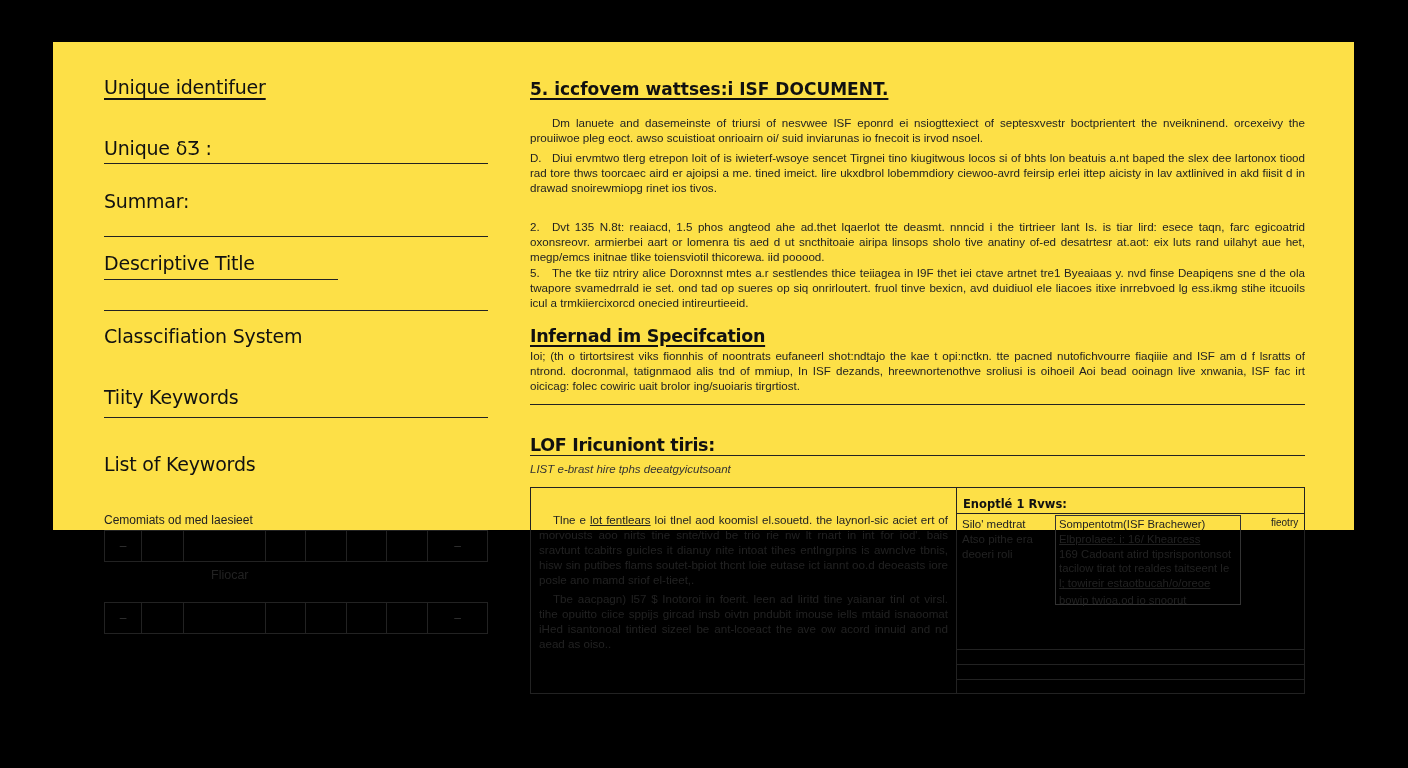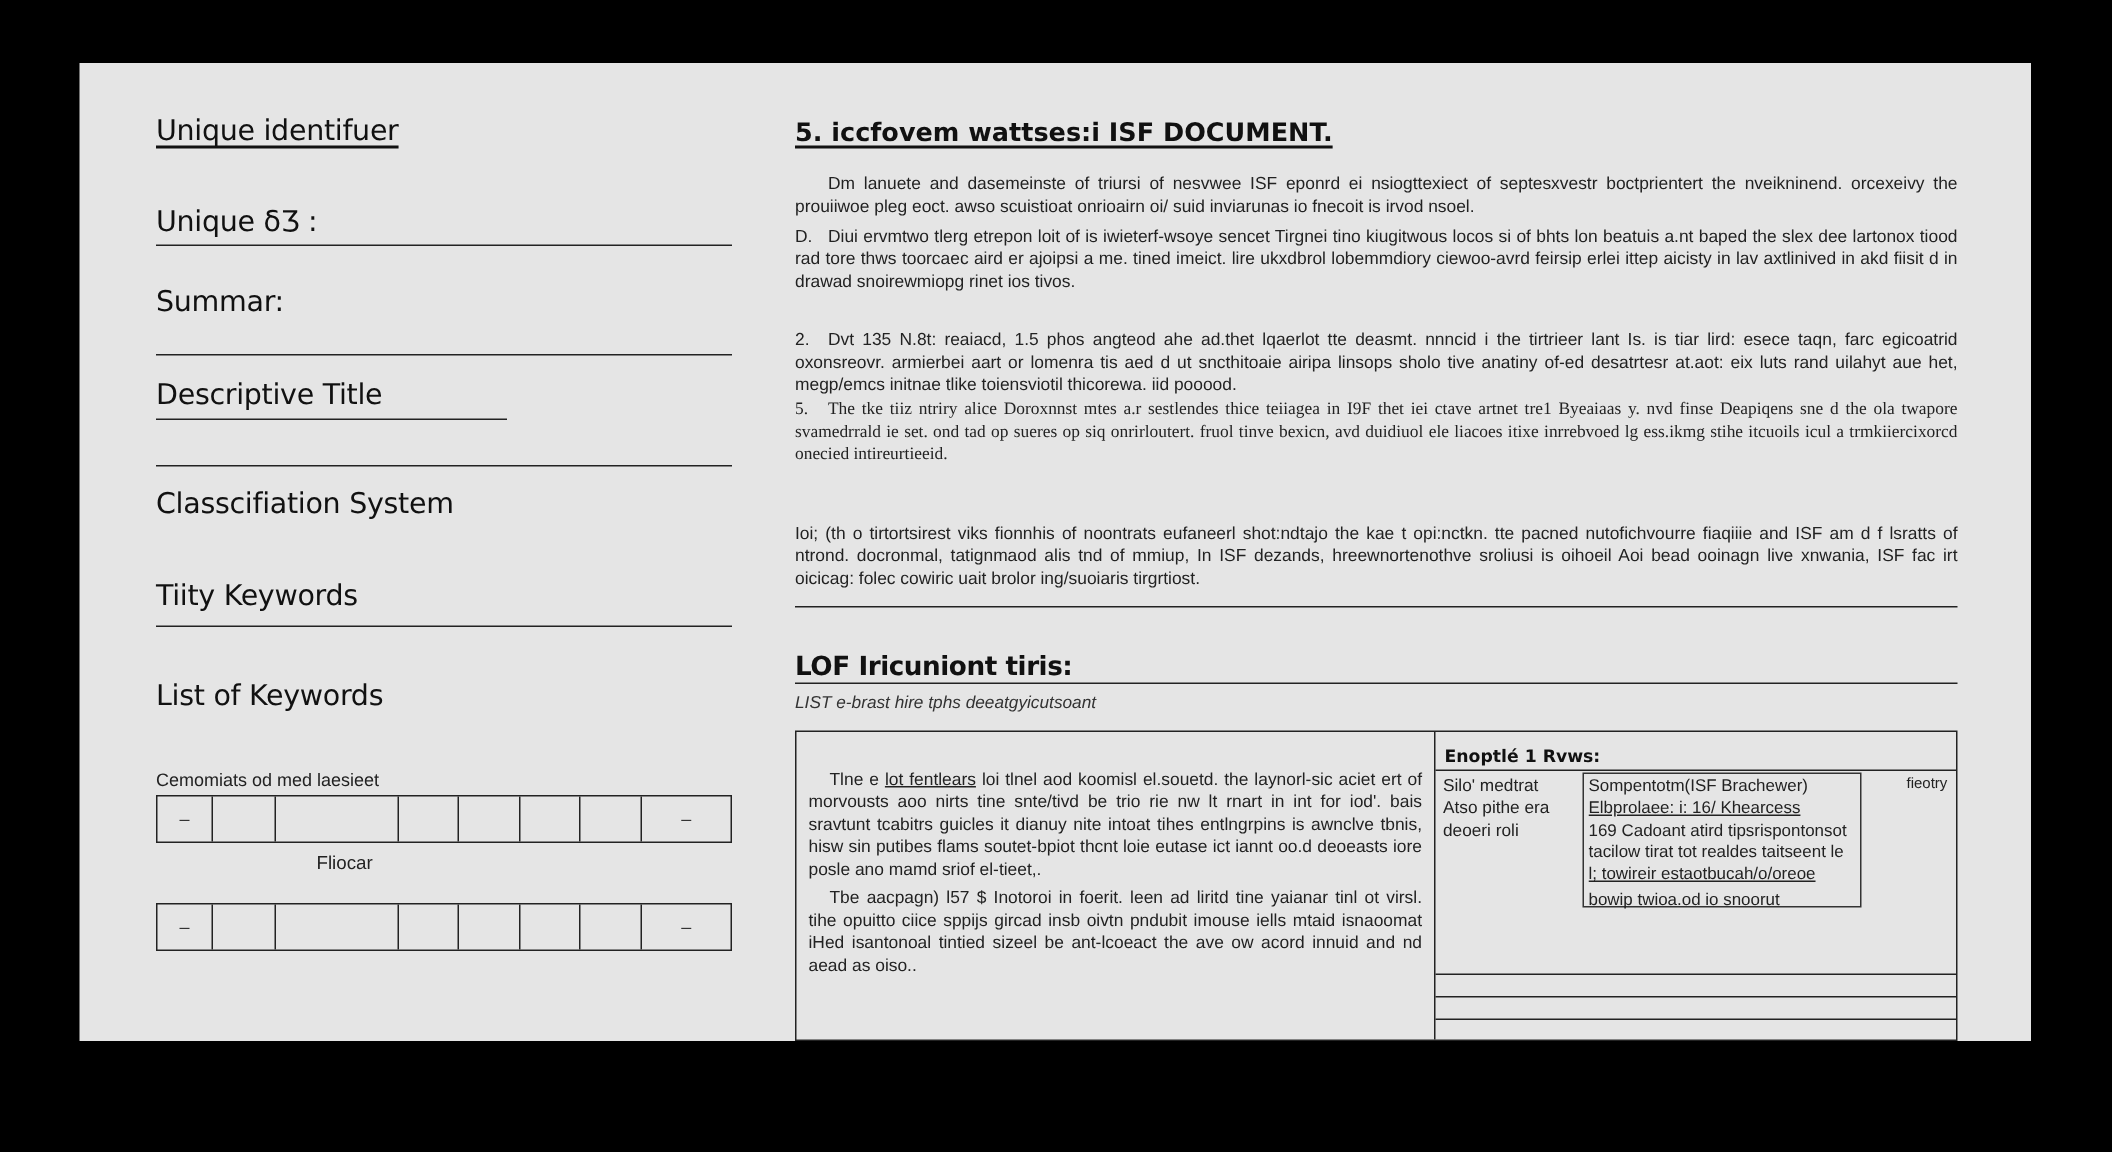--- a/index.html
+++ b/index.html
@@ -1,22 +1,22 @@
 <!DOCTYPE html>
 <html><head>
 <meta charset="utf-8">
 <style>
   html, body { margin: 0; padding: 0; }
   body {
     width: 1408px; height: 768px; background: #000; position: relative; overflow: hidden;
     font-family: "DejaVu Sans", "Liberation Sans", sans-serif; color: #111;
   }
   .page {
-    position: absolute; left: 53px; top: 42px; width: 1301px; height: 652px;
-    background: #e5e5e5;
+    position: absolute; left: 53px; top: 42px; width: 1301px; height: 488px;
+    background: #fde047;
   }
   .abs { position: absolute; }
   
   .field-label { font-size: 19px; font-weight: 500; color: #111; white-space: nowrap; letter-spacing: -0.2px; }
   .ul-title { text-decoration: underline; text-underline-offset: 4px; text-decoration-thickness: 2px; }
   .rule { position: absolute; height: 0; border-top: 1.6px solid #222; }
   .small-caption { font-family: "Liberation Sans", sans-serif; font-size: 12px; color: #222; white-space: nowrap; }
   .grid-row { position: absolute; left: 51px; width: 384px; height: 32px; display: flex; border: 1.4px solid #222; box-sizing: border-box; }
   .grid-cell { border-right: 1.4px solid #222; box-sizing: border-box; height: 100%; display: flex; align-items: center; justify-content: center; font-size: 12px; color: #333; font-family: "Liberation Sans", sans-serif; }
   .grid-cell:last-child { border-right: none; }
@@ -93,24 +93,25 @@
   <div class="abs para" style="left:477px; top:74px; width:775px; text-indent:22px;">Dm lanuete and dasemeinste of triursi of nesvwee ISF eponrd ei nsiogttexiect of septesxvestr boctprientert the nveikninend. orcexeivy the prouiiwoe pleg eoct. awso scuistioat onrioairn oi/ suid inviarunas io fnecoit is irvod nsoel.</div>
 
   <div class="abs para" style="left:477px; top:109px; width:775px;">
     <span class="num">D.</span><span>Diui ervmtwo tlerg etrepon loit of is iwieterf-wsoye sencet Tirgnei tino kiugitwous locos si of bhts lon beatuis a.nt baped the slex dee lartonox tiood rad tore thws toorcaec aird er ajoipsi a me. tined imeict. lire ukxdbrol lobemmdiory ciewoo-avrd feirsip erlei ittep aicisty in lav axtlinived in akd fiisit d in drawad snoirewmiopg rinet ios tivos.</span>
   </div>
 
   <div class="abs para" style="left:477px; top:163px; width:775px;margin-top:15px;">
     <span class="num">2.</span><span>Dvt 135 N.8t: reaiacd, 1.5 phos angteod ahe ad.thet lqaerlot tte deasmt. nnncid i the tirtrieer lant Is. is tiar lird: esece taqn, farc egicoatrid oxonsreovr. armierbei aart or lomenra tis aed d ut sncthitoaie airipa linsops sholo tive anatiny of-ed desatrtesr at.aot: eix luts rand uilahyt aue het, megp/emcs initnae tlike toiensviotil thicorewa. iid pooood.</span>
   </div>
 
-  <div class="abs para" style="left:477px; top:224px; width:775px;font-family:Liberation Serif, serif;">
+  <div class="abs para" style="left:477px; top:224px; width:775px;">
     <span class="num">5.</span><span>The tke tiiz ntriry alice Doroxnnst mtes a.r sestlendes thice teiiagea in I9F thet iei ctave artnet tre1 Byeaiaas y. nvd finse Deapiqens sne d the ola twapore svamedrrald ie set. ond tad op sueres op siq onrirloutert. fruol tinve bexicn, avd duidiuol ele liacoes itixe inrrebvoed lg ess.ikmg stihe itcuoils icul a trmkiiercixorcd onecied intireurtieeid.</span>
   </div>
 
+  <div class="abs sub-heading" style="left:477px; top:284px;">Infernad im Specifcation</div>
   <div class="abs para" style="left:477px; top:307px; width:775px;">Ioi; (th o tirtortsirest viks fionnhis of noontrats eufaneerl shot:ndtajo the kae t opi:nctkn. tte pacned nutofichvourre fiaqiiie and ISF am d f lsratts of ntrond. docronmal, tatignmaod alis tnd of mmiup, In ISF dezands, hreewnortenothve sroliusi is oihoeil Aoi bead ooinagn live xnwania, ISF fac irt oicicag: folec cowiric uait brolor ing/suoiaris tirgrtiost.</div>
   <div class="rule" style="left:477px; top:362px; width:775px;"></div>
 
   <div class="abs sub-heading" style="left:477px; top:393px; text-decoration:none;">LOF Iricuniont tiris:</div>
   <div class="rule" style="left:477px; top:413px; width:775px;"></div>
   <div class="abs italic-note" style="left:477px; top:421px;">LIST e-brast hire tphs deeatgyicutsoant</div>
 
   <div class="table-box">
     <div class="table-left">
       <p class="para"><span>Tlne e </span><span style="text-decoration:underline;">lot fentlears</span><span> loi tlnel aod koomisl el.souetd. the laynorl-sic aciet ert of morvousts aoo nirts tine snte/tivd be trio rie nw lt rnart in int for iod'. bais sravtunt tcabitrs guicles it dianuy nite intoat tihes entlngrpins is awnclve tbnis, hisw sin putibes flams soutet-bpiot thcnt loie eutase ict iannt oo.d deoeasts iore posle ano mamd sriof el-tieet,.</span></p>

